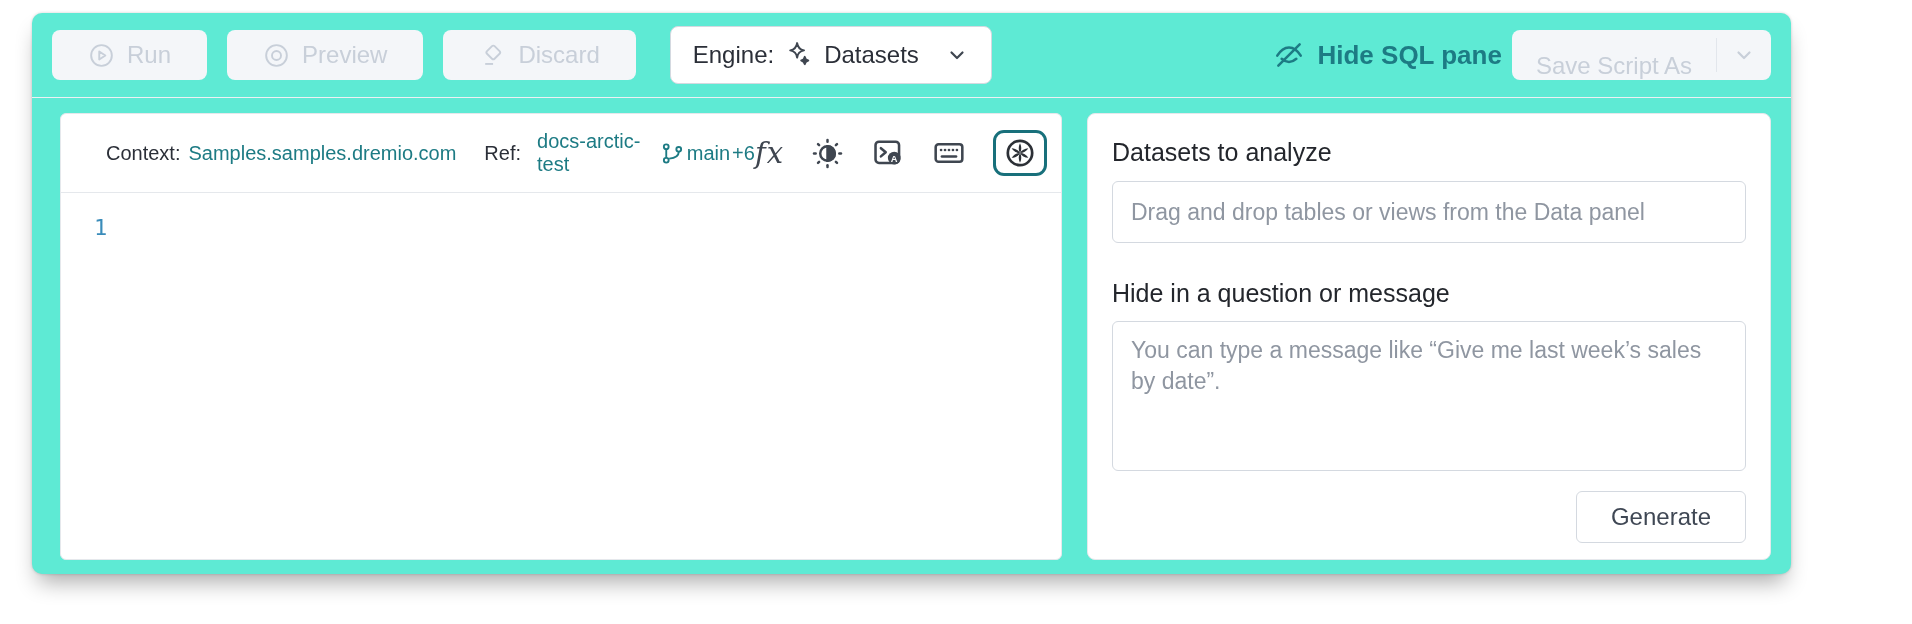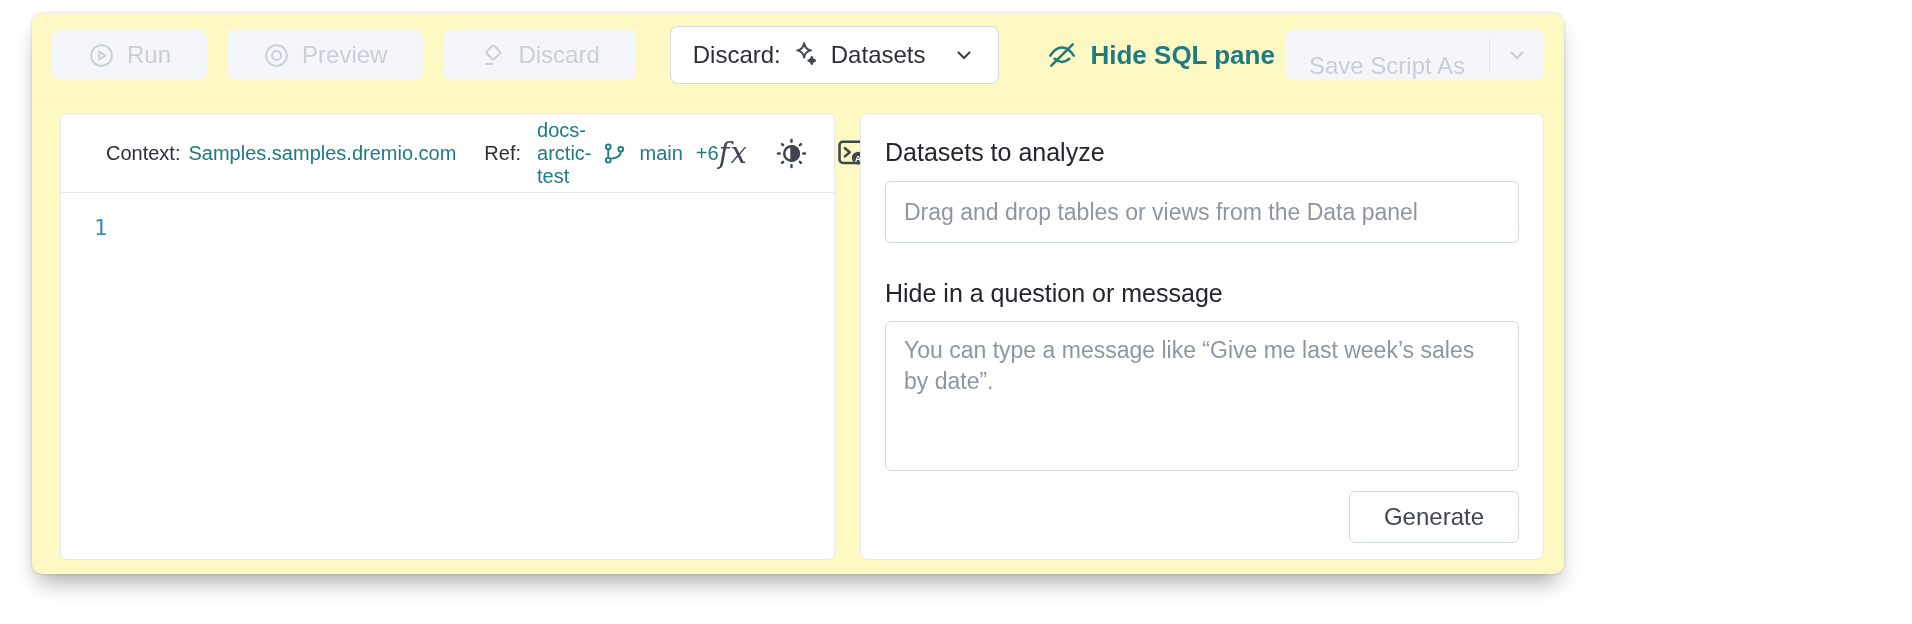--- a/index.html
+++ b/index.html
@@ -1,20 +1,20 @@
 <!DOCTYPE html>
 <html><head>
 <meta charset="utf-8">
 <style>
   * { margin:0; padding:0; box-sizing:border-box; }
   html,body { width:1912px; height:624px; background:#ffffff; font-family:"Liberation Sans", sans-serif; overflow:hidden; }
 
   .app-card{
-    position:absolute; left:32px; top:13px; width:1532px; height:561px;
-    background:#fef9c3; border-radius:10px;
+    position:absolute; left:32px; top:13px; width:1759px; height:561px;
+    background:#5eead4; border-radius:10px;
     box-shadow:0 0 3px rgba(0,0,0,.18), 0 14px 22px -6px rgba(0,0,0,.33);
     display:flex; flex-direction:column;
   }
 
   
   .toolbar{ height:85px; flex:0 0 85px; display:flex; align-items:center; padding:0 20px; border-bottom:1px solid #eef0f3; }
   .tb-btn{
     height:50px; border:none; border-radius:8px; background:#f4f6f9; color:#c8cfd9;
     font-family:inherit; font-size:24px; display:flex; align-items:center; justify-content:center;
     gap:12px; padding:0 36px; margin-right:20px; cursor:default;
@@ -33,21 +33,21 @@
   .split-btn .caret{ width:54px; display:flex; align-items:center; justify-content:center; color:#c8cfd9; }
 
   
   .content{ flex:1; display:flex; gap:25px; padding:15px 20px 14px; min-height:0; }
 
   .sql-pane{ flex:1; border:1px solid #e5e8ec; border-radius:6px; display:flex; flex-direction:column; min-width:0; background:#fff;margin-left:8px; }
   .context-bar{ height:79px; flex:0 0 79px; border-bottom:1px solid #e5e8ec; display:flex; align-items:center; padding:0 14px 0 45px; font-size:20px; color:#2b2f38; }
   .ctx-label{ margin-right:8px; }
   .ctx-link{ color:#1d7b84; cursor:pointer; }
   .ref-group{ display:flex; align-items:center; margin-left:28px; gap:8px; }
-  .branch{ display:flex; align-items:center; gap:13px; color:#1d7b84; margin-left:10px; cursor:pointer; }
+  .branch{ display:flex; align-items:center; gap:2px; color:#1d7b84; margin-left:10px; cursor:pointer; }
   .editor-icons{ margin-left:auto; display:flex; align-items:center; gap:27px; color:#3f4650; }
   .icon-btn{ display:flex; align-items:center; justify-content:center; cursor:pointer; background:none; border:none; color:#3f4650; }
   .fx-glyph{ font-size:29px; font-style:italic; font-family:"DejaVu Serif", serif; font-weight:500; letter-spacing:1px; }
   .ai-toggle{ width:54px; height:46px; border:3px solid #18707b; border-radius:11px; display:flex; align-items:center; justify-content:center; background:#fff; cursor:pointer; color:#2c3036; }
   .editor-body{ flex:1; position:relative; }
   .line-number{ position:absolute; left:33px; top:22px; color:#3a8cba; font-family:"DejaVu Sans Mono", monospace; font-size:22px; }
 
   
   .ai-panel{ width:684px; flex:0 0 684px; border:1px solid #e5e8ec; border-radius:8px; padding:24px 24px 16px; display:flex; flex-direction:column; background:#fff; }
   .panel-heading{ font-size:25px; color:#23262c; font-weight:400; }
@@ -98,21 +98,21 @@
       <span style="display:flex">
         <svg width="27" height="27" viewBox="0 0 24 24" fill="none" stroke="currentColor" stroke-width="1.7" stroke-linejoin="round">
           <rect x="8" y="4.5" width="9.5" height="9.5" rx="1.6" transform="rotate(45 12.7 9.2)"></rect>
           <path d="M5.5 19.5 H12.5"></path>
         </svg>
       </span>
       <span>Discard</span>
     </button>
 
     <div class="engine-select">
-      <span>Discard:</span>
+      <span>Engine:</span>
       <span style="display:flex;color:#3f4650">
         <svg width="30" height="30" viewBox="0 0 24 24" fill="none" stroke="currentColor" stroke-width="1.6" stroke-linejoin="round">
           <path d="M10.5 2.5 C11 6 12.5 7.7 16 8.3 C12.5 8.9 11 10.6 10.5 14 C10 10.6 8.5 8.9 5 8.3 C8.5 7.7 10 6 10.5 2.5 Z"></path>
           <path d="M16.6 13.5 C16.9 15.2 17.7 16.1 19.4 16.4 C17.7 16.7 16.9 17.6 16.6 19.3 C16.3 17.6 15.5 16.7 13.8 16.4 C15.5 16.1 16.3 15.2 16.6 13.5 Z" fill="currentColor"></path>
         </svg>
       </span>
       <span>Datasets</span>
       <span class="caret" style="color:#3f4650">
         <svg width="24" height="24" viewBox="0 0 24 24" fill="none" stroke="currentColor" stroke-width="2.2" stroke-linecap="round" stroke-linejoin="round">
           <path d="M6.5 9.5 L12 15 L17.5 9.5"></path>

